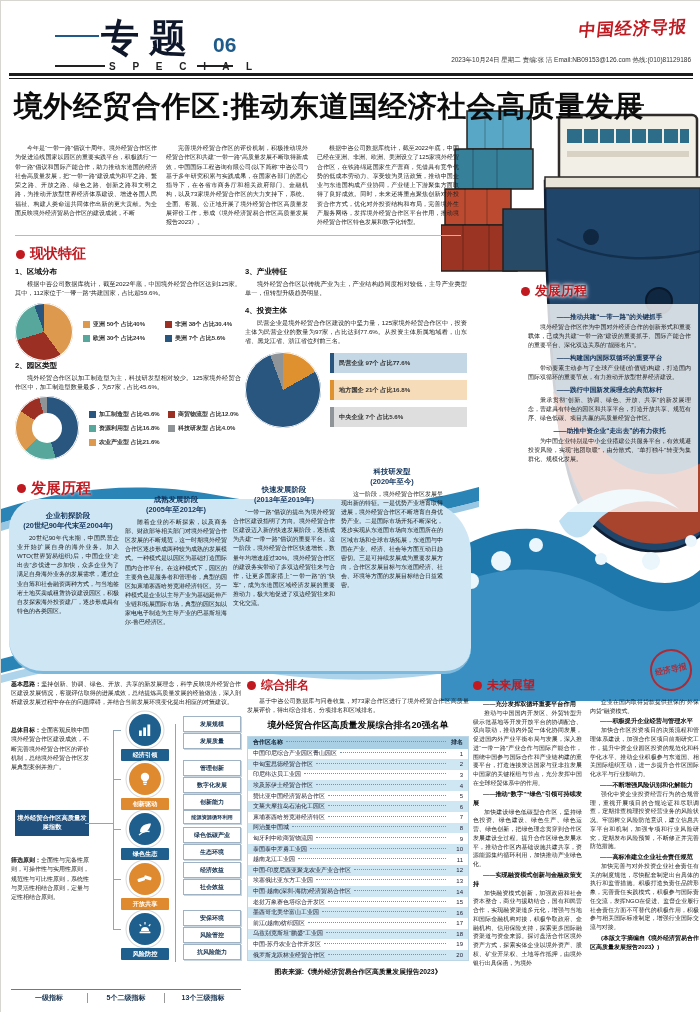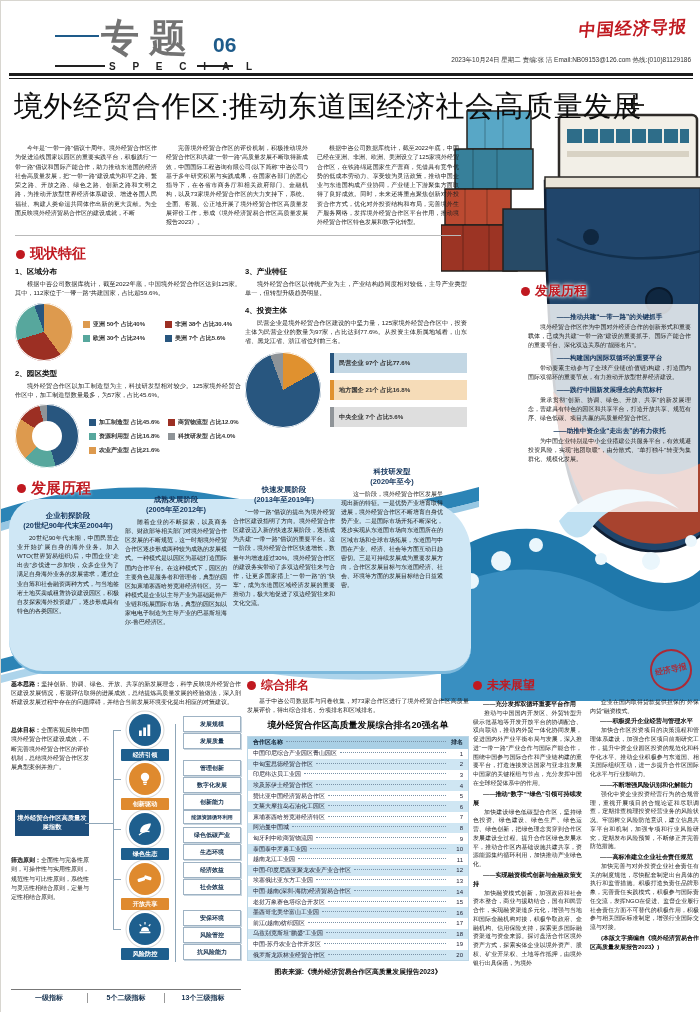--- a/index.html
+++ b/index.html
@@ -1,29 +1,29 @@
 <!DOCTYPE html>
 <html><head>
 <meta charset="utf-8">
 <style>
   html,body{margin:0;padding:0;background:#e9e8e4;}
   #page{position:relative;width:700px;height:1012px;background:#fff;margin:0 auto;overflow:hidden;
         font-family:"Liberation Sans",sans-serif;color:#1a1a1a;border:1px solid #d8d6d0;}
   
   .mast-zh{position:absolute;left:100px;top:12px;font-family:"Liberation Serif",serif;font-weight:bold;
-           font-size:38px;color:#737373;letter-spacing:10px;z-index:2}
+           font-size:38px;color:#0f172a;letter-spacing:10px;z-index:2}
   .mast-num{position:absolute;left:212px;top:32px;font-weight:bold;font-size:21px;color:#1e5b8a;z-index:2}
   .mast-en{position:absolute;left:108px;top:60px;font-weight:bold;font-size:10px;letter-spacing:7px;color:#222;z-index:2}
   .mline{position:absolute;background:#1e5b8a;height:2px;z-index:2}
   .brand{position:absolute;right:14px;top:16px;font-family:"Liberation Serif",serif;font-weight:bold;
          font-size:17px;color:#c01920;transform:skewX(-8deg) rotate(-2deg);letter-spacing:1px;z-index:2}
   .dateline{position:absolute;left:390px;top:55px;width:300px;text-align:right;font-size:6.5px;color:#333;z-index:2}
   .rule-a{position:absolute;left:8px;top:72px;width:684px;height:3px;background:#1c1c1c}
   .rule-b{position:absolute;left:8px;top:77px;width:684px;height:1px;background:#1c1c1c}
-  .headline{position:absolute;left:13px;top:86px;width:660px;font-size:29px;font-weight:normal;color:#0c0c0c;
+  .headline{position:absolute;left:13px;top:86px;width:660px;font-size:29px;font-weight:bold;color:#0c0c0c;
             letter-spacing:0.5px;z-index:2;white-space:nowrap}
   
   .sec-head{display:flex;align-items:center;gap:5px;font-weight:bold;color:#c01920}
   .red-dot{width:9px;height:9px;border-radius:50%;background:#c01920;flex:0 0 auto}
   .red-dot.sm{width:7px;height:7px}
   
   .ed{position:absolute;left:14px;top:137px;width:446px;z-index:2}
   .ed-top{display:flex;align-items:center;gap:4px}
   .ed-label{font-weight:bold;font-size:10px;color:#111}
   .ed-line{flex:1;height:1.5px;background:#222;margin-left:4px}
@@ -220,21 +220,21 @@
           <div class="lg-item">
             <span class="lg-sw" style="background: rgb(87, 167, 157);"></span>
             <span>欧洲 30个 占比24%</span>
           </div>
           <div class="lg-item">
             <span class="lg-sw" style="background: rgb(40, 86, 127);"></span>
             <span>美洲 7个 占比5.6%</span>
           </div>
         </div>
     </div>
-    <div class="st-item-title" style="margin-top:8px"><span>2、</span><span>园区类型</span></div>
+    <div class="st-item-title" style="margin-top:0"><span>2、</span><span>园区类型</span></div>
     <div class="st-item-text">境外经贸合作区以加工制造型为主，科技研发型相对较少。125家境外经贸合作区中，加工制造型数量最多，为57家，占比45.6%。</div>
     <div class="chart-row">
       <div class="donut-wrap">
         <div class="pie" id="pie2" style="width: 64px; height: 64px; background: conic-gradient(rgb(40, 86, 127) 0%, rgb(40, 86, 127) 45.6%, rgb(87, 167, 157) 45.6%, rgb(87, 167, 157) 62.4%, rgb(221, 154, 78) 62.4%, rgb(221, 154, 78) 84%, rgb(156, 47, 35) 84%, rgb(156, 47, 35) 96%, rgb(143, 148, 152) 96%, rgb(143, 148, 152) 100%);"></div>
         <div class="donut-hole" style="width:30px;height:30px"></div>
       </div>
       <div class="lg-grid" id="lg2">
           <div class="lg-item">
             <span class="lg-sw" style="background: rgb(40, 86, 127);"></span>
             <span>加工制造型 占比45.6%</span>

